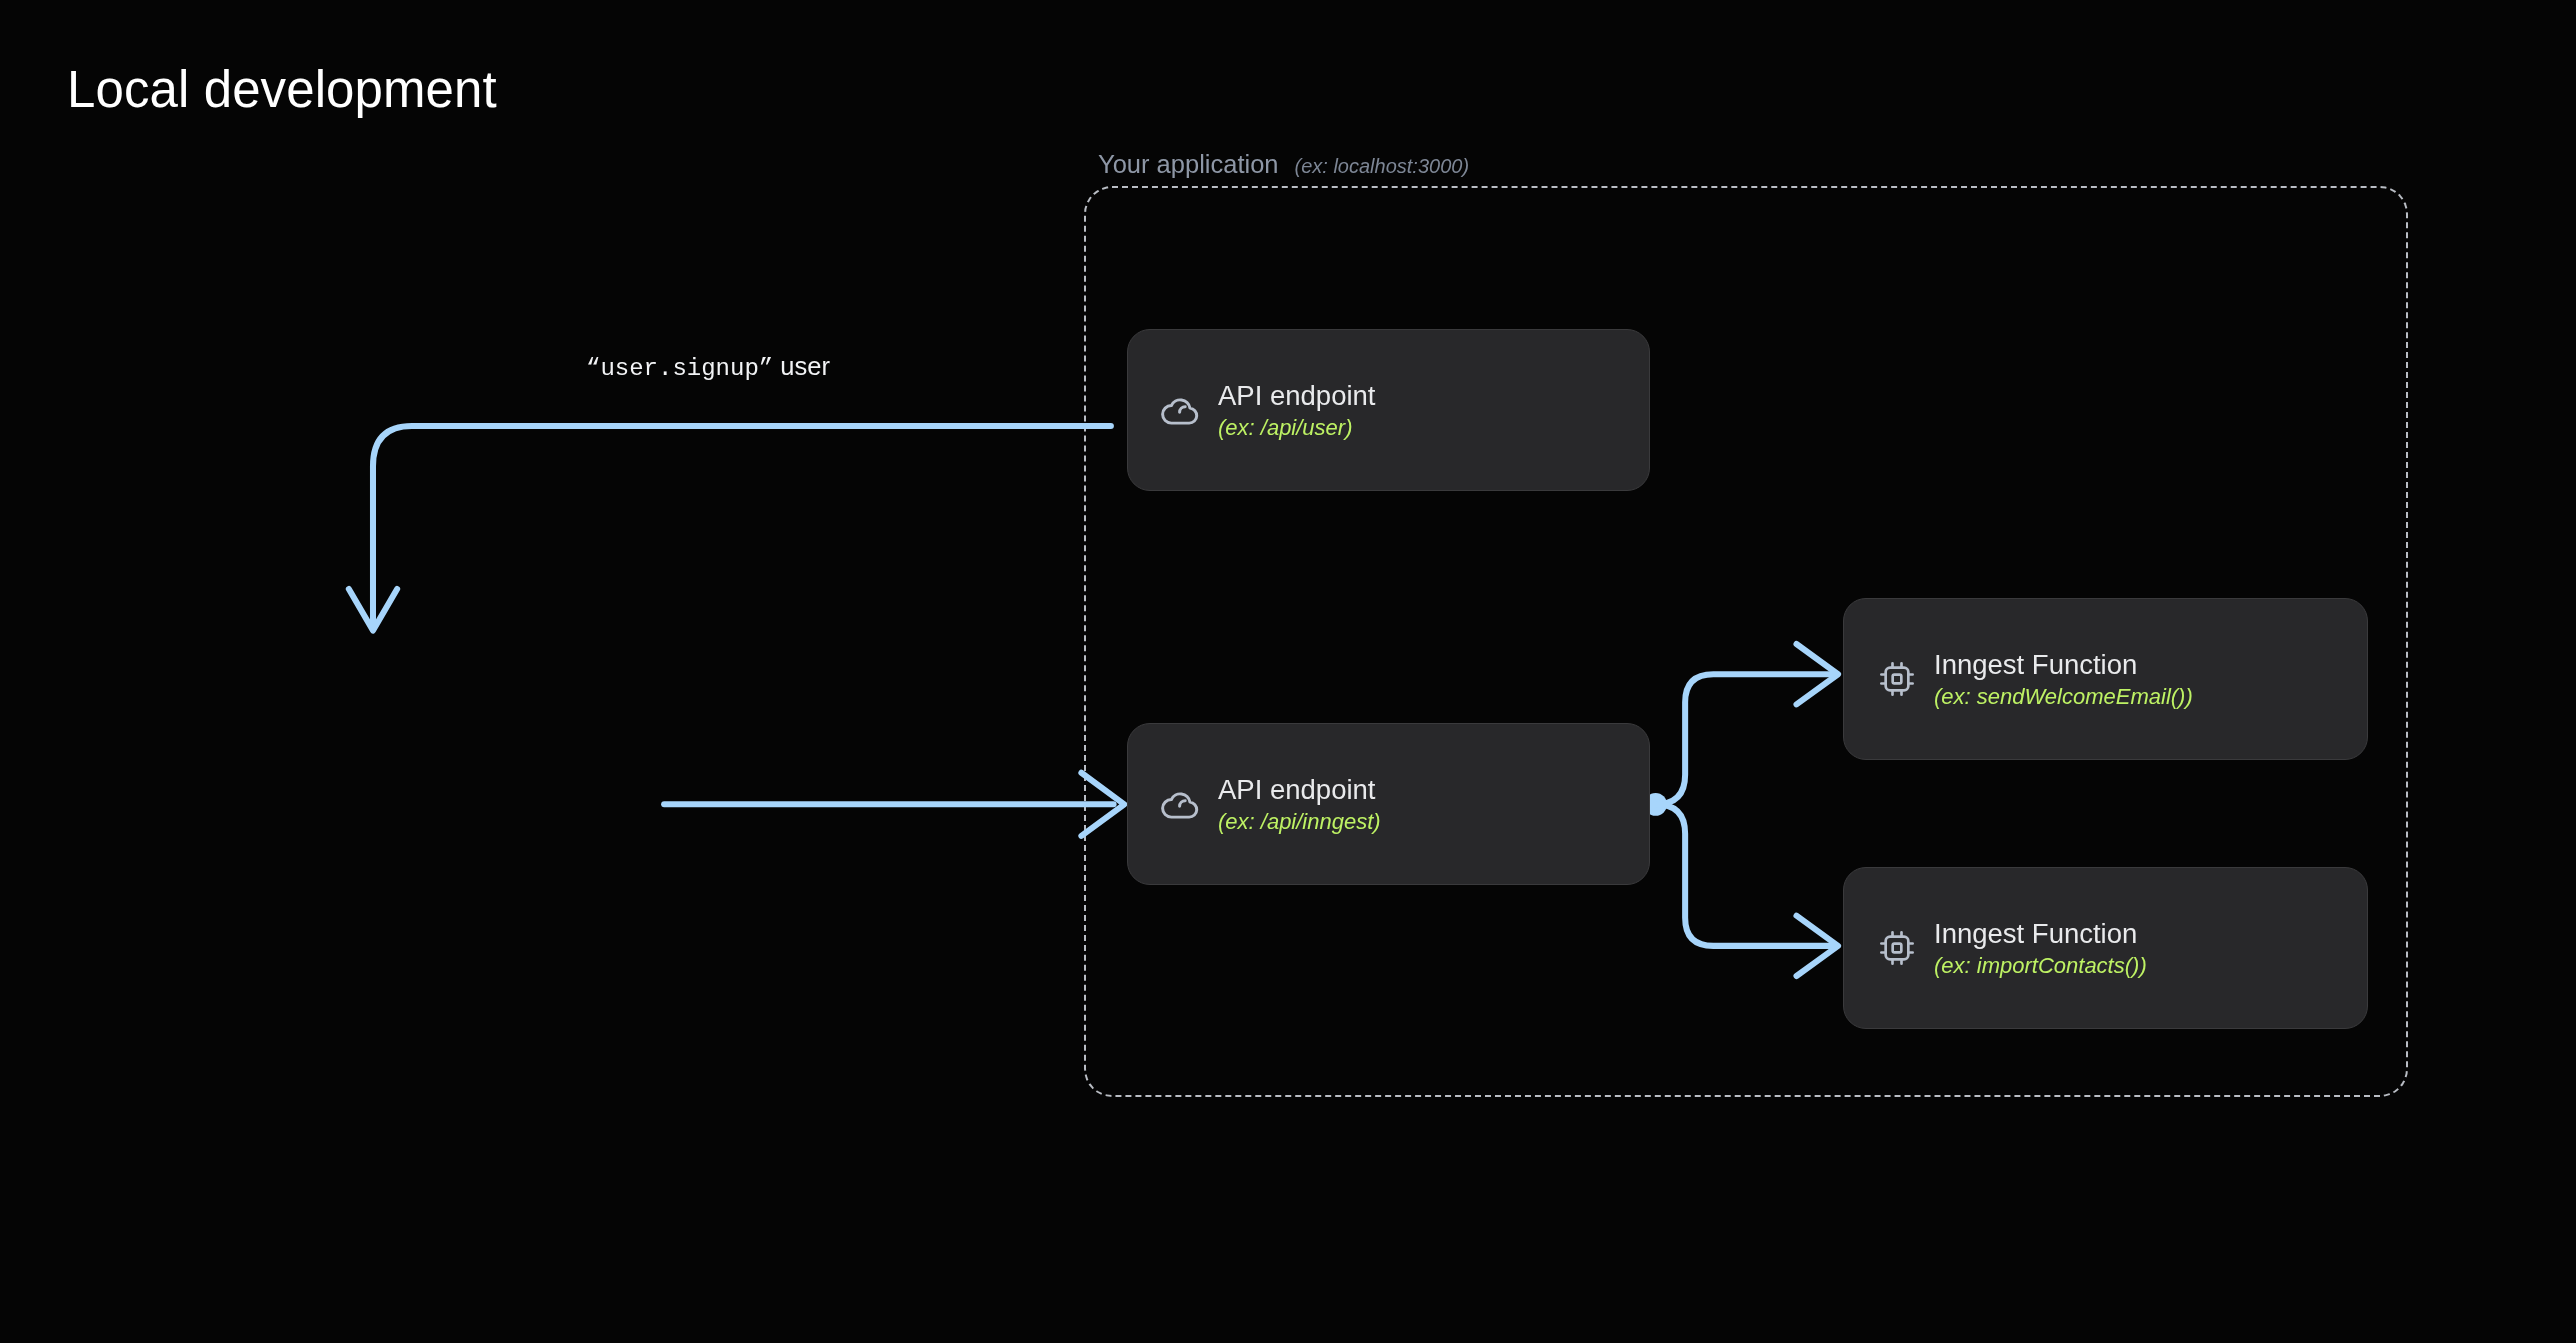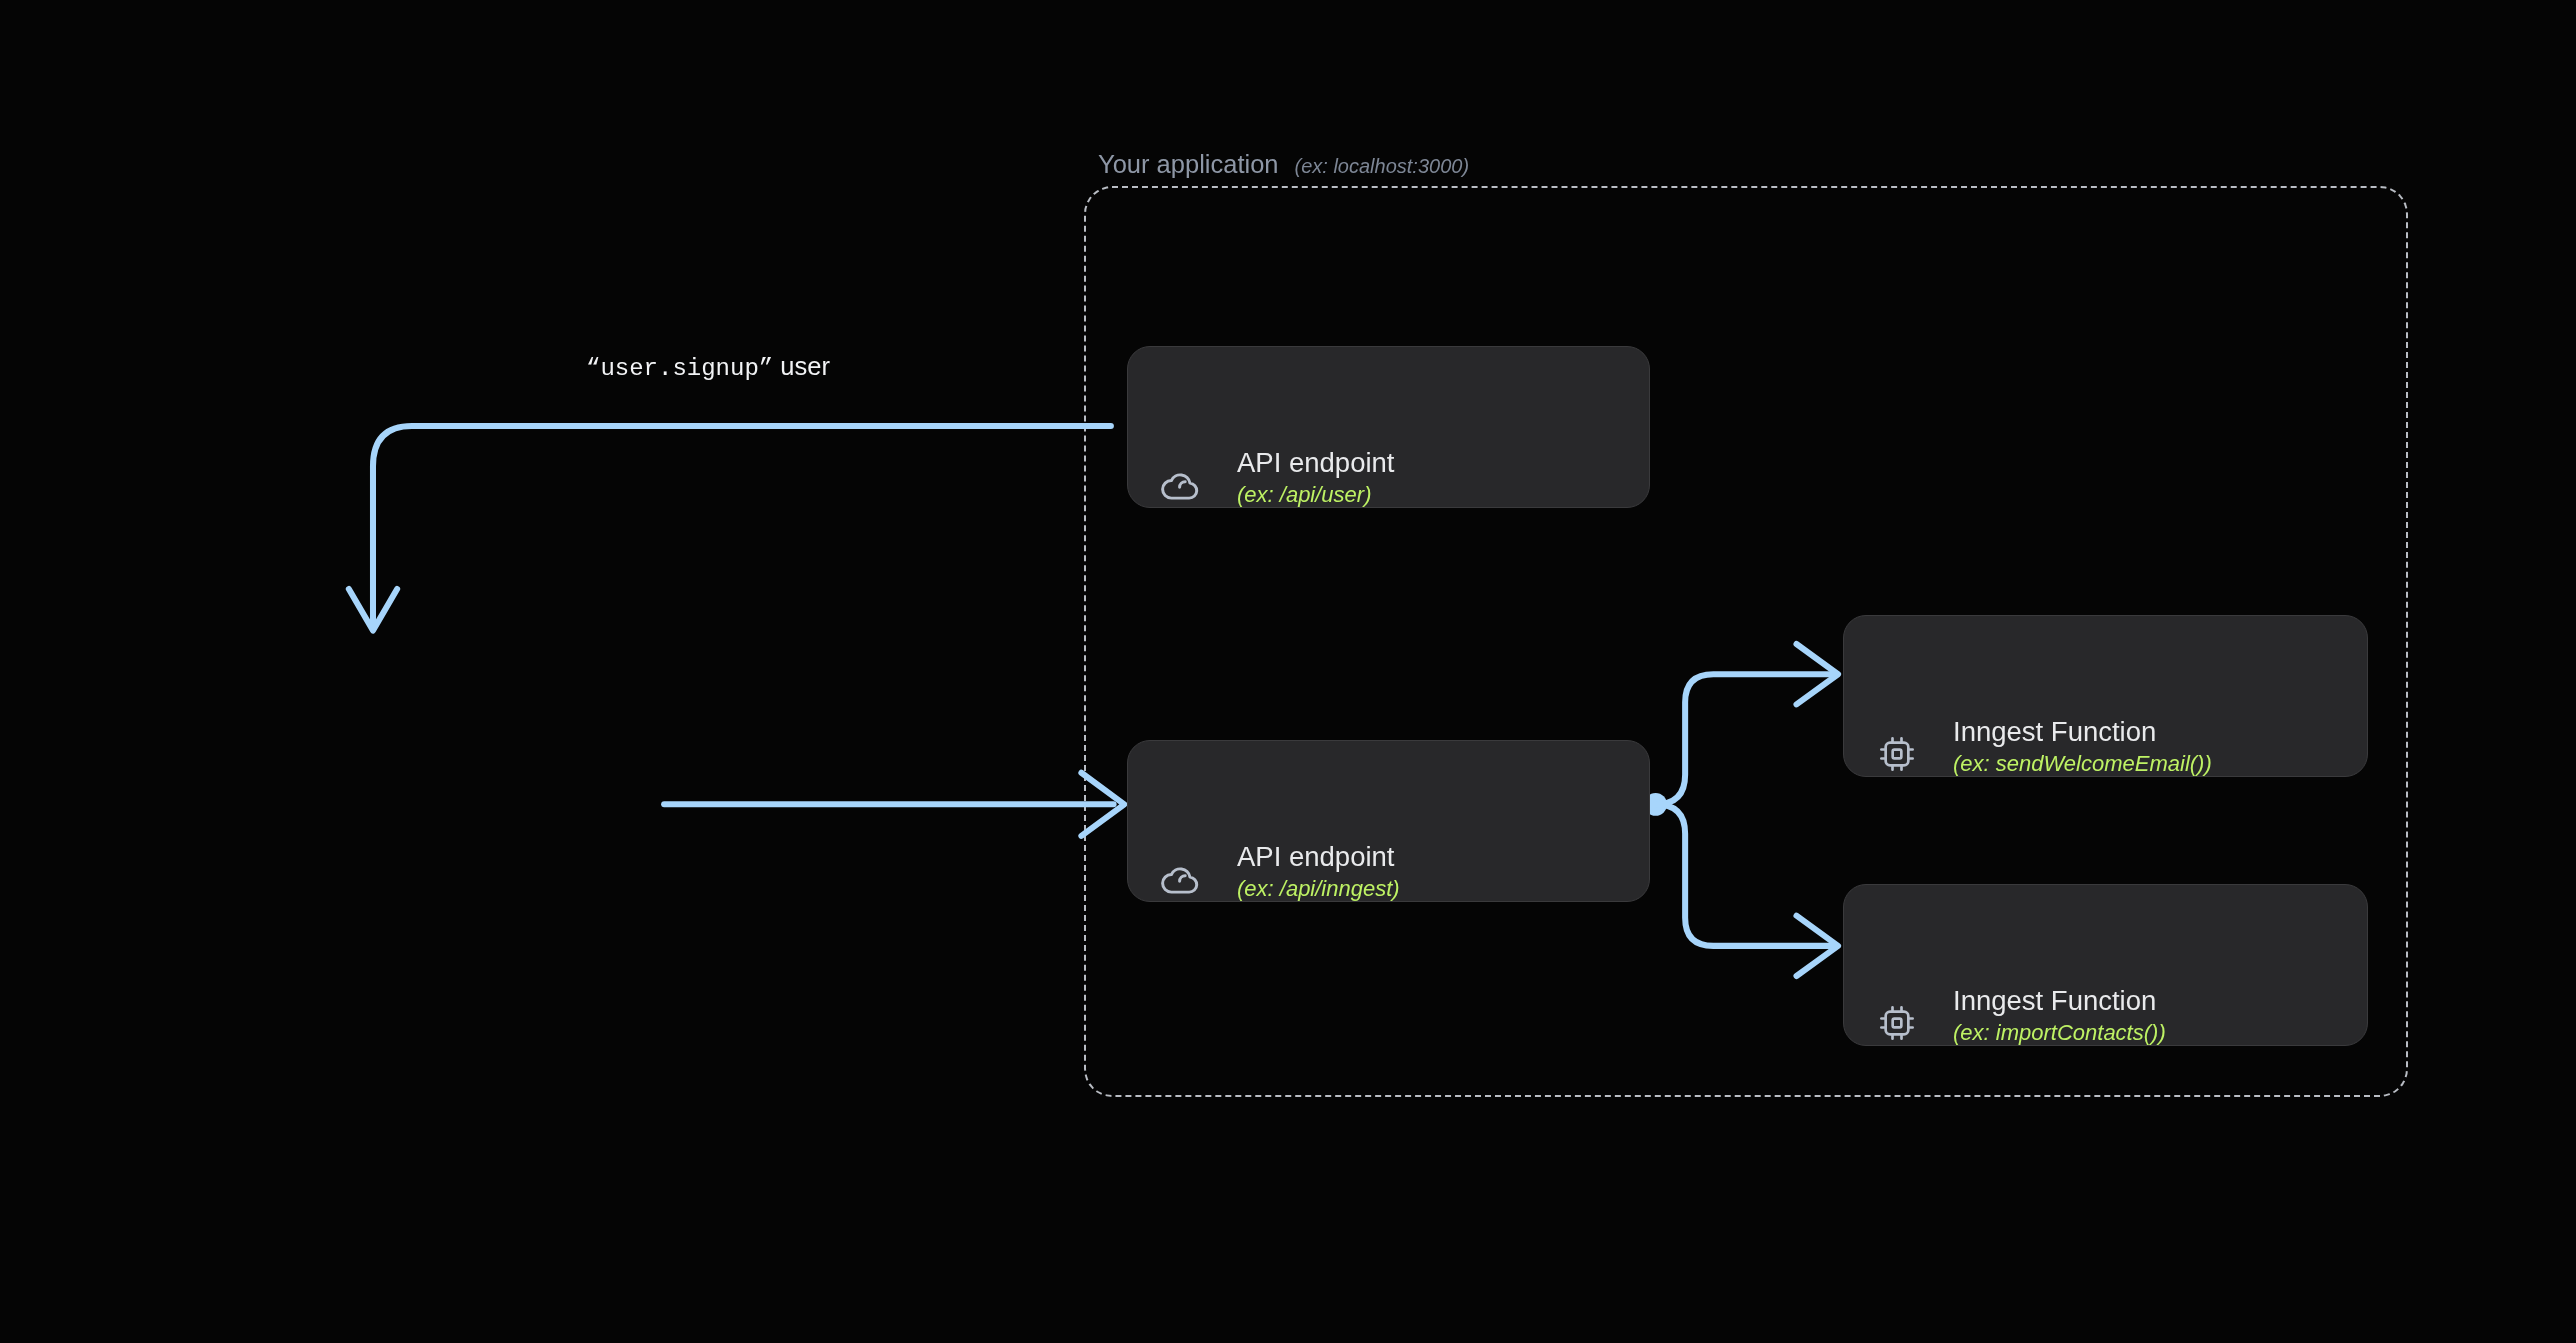--- a/index.html
+++ b/index.html
@@ -54,24 +54,23 @@
     background:transparent;
   }
 
   
   .node {
     position:absolute;
     background:#28282a;
     border:0.7px solid #3a3a3c;
     border-radius:23px;
     display:flex;
-    align-items:flex-end;
-    gap:34px;
+    align-items:center;
+    gap:15px;
     padding:0 31px;
-    margin-top:17px;
   }
   .node.no-icon { padding-left:50px; }
   .node .labels { display:flex; flex-direction:column; gap:2.7px; }
   .node .title {
     font-size:27.5px;
     color:#e9eaec;
     white-space:nowrap;
     line-height:1.15;
   }
   .node .sub {
@@ -114,20 +113,21 @@
     left:0; top:0;
     width:2576px; height:1343px;
     pointer-events:none;
   }
 </style>
 </head>
 <body>
 
 <div id="stage">
 
+  <div id="page-title">Local development</div>
 
   <div id="container-label">
     <span>Your application</span>
     <span class="sub">(ex: localhost:3000)</span>
   </div>
 
   <div id="app-container"></div>
 
   <svg id="connectors" viewBox="0 0 3840 2002" xmlns="http://www.w3.org/2000/svg">
     <g fill="none" stroke="#a7d5fb" stroke-width="9" stroke-linecap="round" stroke-linejoin="round">

